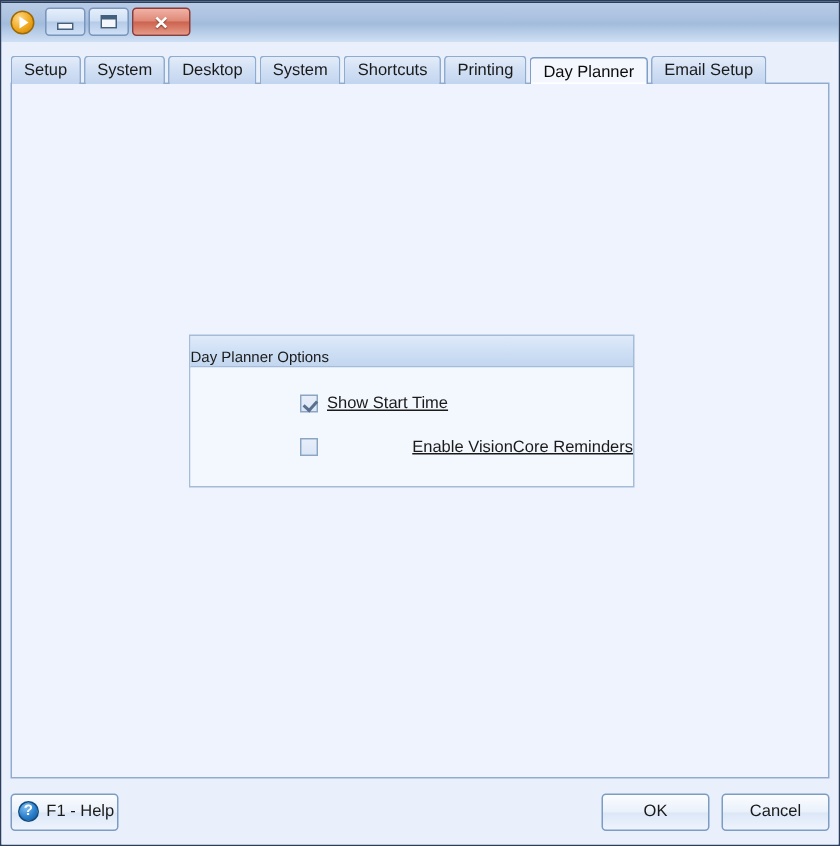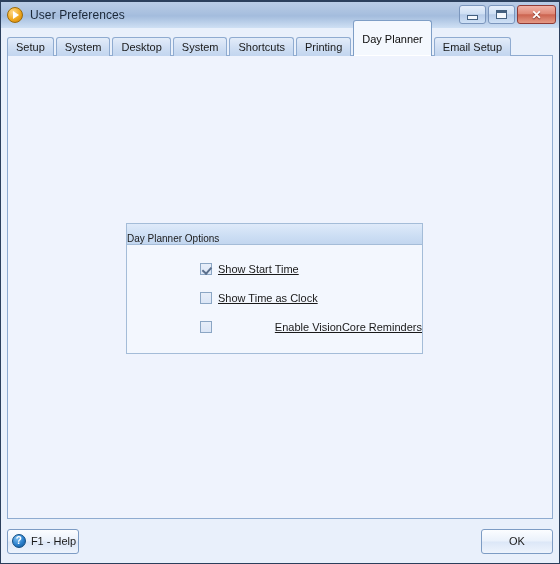--- a/index.html
+++ b/index.html
@@ -150,21 +150,21 @@
     font-size: 11px;
     color: #1a1a1a;
     border: 1px solid #8fabd0;
     border-bottom: none;
     border-radius: 3px 3px 0 0;
     background: linear-gradient(to bottom, #e3ecf9 0%, #cfdef3 55%, #c2d5ef 100%);
     white-space: nowrap;
     position: relative;
   }
   .tab.active {
-    height: 36px;
+    height: 18px;
     background: #f4f8fe;
     border-color: #7e9ec6;
     color: #0b0b0b;
     z-index: 4;
     box-shadow: 0 -1px 0 #ffffff inset;
   }
 
   
   .tabpanel {
     position: absolute;
@@ -285,21 +285,20 @@
   }
 </style>
 </head>
 <body>
 
 <div class="window">
   <div class="window-inner-edge"></div>
 
   <div class="titlebar">
     <div class="title-icon"></div>
-    <div class="title-text">User Preferences</div>
     <div class="win-buttons">
       <div class="win-btn">
         <span class="glyph-min"></span>
       </div>
       <div class="win-btn">
         <span class="glyph-max"></span>
       </div>
       <div class="win-btn close">
         <span class="glyph-close">✕</span>
       </div>
@@ -341,40 +340,39 @@
         <div class="groupbox-header">
           <span>Day Planner Options</span>
         </div>
         <div class="groupbox-body">
 
           <div class="check-row">
             <span class="checkbox checked"></span>
             <span class="check-label">Show Start Time</span>
           </div>
 
-          <div class="check-row">
-            <span class="checkbox"></span>
-            <span class="check-label">Show Time as Clock</span>
-          </div>
 
           <div class="check-row">
             <span class="checkbox"></span>
             <span class="check-label">Enable VisionCore Reminders</span>
           </div>
 
         </div>
       </div>
 
     </div>
 
     <div class="footer">
       <div class="btn btn-help">
         <span class="help-icon">?</span>
         <span>F1 - Help</span>
       </div>
       <div class="footer-spacer"></div>
       <div class="btn btn-action">
         <span>OK</span>
       </div>
+      <div class="btn btn-action">
+        <span>Cancel</span>
+      </div>
     </div>
 
   </div>
 </div>
 
 </body></html>

